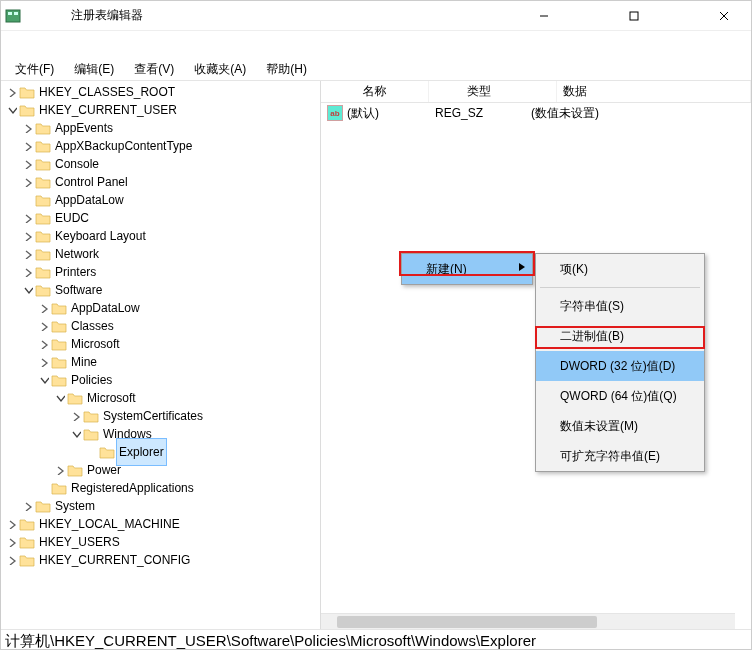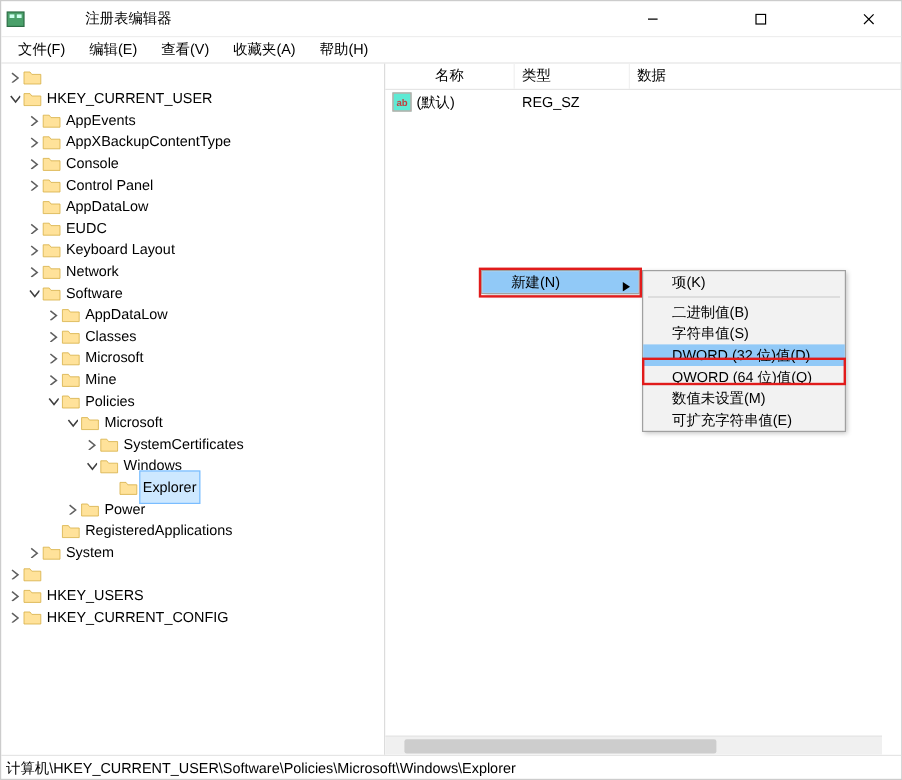--- a/index.html
+++ b/index.html
@@ -4,52 +4,52 @@
 <style>
   * { box-sizing: border-box; font-family: "Microsoft YaHei", "Segoe UI", sans-serif; }
   html, body { margin: 0; padding: 0; width: 752px; height: 650px; background: #fff; overflow: hidden; font-size: 12px; color: #000; }
   .window { width: 752px; height: 650px; display: flex; flex-direction: column; border: 1px solid #ccc; }
   .titlebar { height: 30px; display: flex; align-items: center; padding: 0 4px; border-bottom: 1px solid #eee; gap: 44px; }
   .titlebar .app-icon { width: 16px; height: 16px; margin-right: 6px; display: inline-flex; }
   .titlebar .title { flex: 0 0 auto; }
   .titlebar .spacer { flex: 1; }
   .winbtn { width: 46px; height: 30px; display: flex; align-items: center; justify-content: center; }
   .winbtn svg { width: 10px; height: 10px; }
-  .menubar { height: 22px; display: flex; align-items: center; padding: 0 4px; border-bottom: 1px solid #e5e5e5; }
+  .menubar { height: 22px; display: flex; align-items: center; padding: 0 4px; border-bottom: 1px solid #e5e5e5; margin-top: 28px; }
   .menubar .menu { padding: 2px 10px; }
   .content { flex: 1; display: flex; min-height: 0; }
   .tree-pane { width: 320px; border-right: 1px solid #dcdcdc; overflow: auto; padding-top: 2px; }
   .tree-node { position: relative; }
   .row { display: flex; align-items: center; height: 18px; line-height: 18px; white-space: nowrap; padding-left: 4px; }
   .expander { width: 14px; height: 14px; display: inline-flex; align-items: center; justify-content: center; margin-right: 0; }
   .expander svg { width: 9px; height: 9px; }
   .expander.blank { visibility: hidden; }
   .folder-icon { width: 16px; height: 14px; display: inline-flex; margin-right: 4px; }
   .folder-icon svg { width: 16px; height: 14px; }
   .children { margin-left: 16px; }
   .sel { background: #cde8ff; border: 1px solid #7abdff; padding: 4px 2px; margin-left: -3px; }
   .list-pane { flex: 1; display: flex; flex-direction: column; min-width: 0; position: relative; }
   .list-header { height: 22px; display: flex; border-bottom: 1px solid #e5e5e5; }
   .col { padding: 2px 6px; border-right: 1px solid #f1f1f1; }
   .col.name { width: 108px; text-align: center; }
-  .col.type { width: 96px; }
+  .col.type { width: 96px; margin-left: 32px; }
   .col.data { flex: 1; }
   .list-body { flex: 1; overflow: auto; position: relative; }
   .list-row { display: flex; height: 20px; align-items: center; }
   .cell { padding: 0 6px; }
   .cell.name { width: 108px; display: flex; align-items: center; gap: 4px; }
   .cell.type { width: 96px; }
   .cell.data { flex: 1; }
   .val-icon { width: 16px; height: 16px; display: inline-flex; border: 1px solid #d0a0a0; background: #5eead4; }
   .val-icon span { font-size: 8px; color: #c04040; font-weight: bold; margin: auto; }
-  .statusbar { height: 20px; border-top: 1px solid #e5e5e5; padding: 2px 4px; font-size: 12px; overflow: hidden; }
+  .statusbar { height: 20px; border-top: 1px solid #e5e5e5; padding: 2px 4px; font-size: 15px; overflow: hidden; }
   .scrollbar-h { position: absolute; bottom: 0; left: 0; right: 16px; height: 16px; background: #f0f0f0; border-top: 1px solid #e5e5e5; }
   .scrollbar-h .thumb { position: absolute; top: 2px; height: 12px; background: #cdcdcd; border-radius: 2px; }
   .context-menu { position: absolute; background: #f2f2f2; border: 1px solid #a0a0a0; box-shadow: 2px 2px 4px rgba(0,0,0,0.25); min-width: 132px; z-index: 20; }
-  .context-item { height: 18px; display: flex; align-items: center; padding: 0 24px 0 24px; position: relative; }
+  .context-item { height: 30px; display: flex; align-items: center; padding: 0 24px 0 24px; position: relative; }
   .context-item.highlight { background: #91c9f7; }
   .context-item .arrow-r { position: absolute; right: 6px; top: 6px; }
   .context-item .arrow-r svg { width: 8px; height: 8px; }
   .context-sep { height: 1px; background: #d0d0d0; margin: 3px 4px; }
   .redbox { position: absolute; border: 2px solid #e11b1b; z-index: 30; pointer-events: none; }
 </style>
 </head>
 <body>
 
 <svg width="0" height="0" style="position:absolute">
@@ -115,20 +115,21 @@
           <span class="expander">
               <svg>
                 <use href="#chev-r"></use>
               </svg>
             </span>
           <span class="folder-icon">
               <svg>
                 <use href="#folder"></use>
               </svg>
             </span>
+          <span>HKEY_CLASSES_ROOT</span>
         </div>
       </div>
 
       <div class="tree-node">
         <div class="row">
           <span class="expander">
               <svg>
                 <use href="#chev-d"></use>
               </svg>
             </span>
@@ -232,20 +233,33 @@
                 <svg>
                   <use href="#chev-r"></use>
                 </svg>
               </span>
               <span class="folder-icon">
                 <svg>
                   <use href="#folder"></use>
                 </svg>
               </span>
               <span>Network</span>
+            </div>
+          <div class="row">
+              <span class="expander">
+                <svg>
+                  <use href="#chev-r"></use>
+                </svg>
+              </span>
+              <span class="folder-icon">
+                <svg>
+                  <use href="#folder"></use>
+                </svg>
+              </span>
+              <span>Printers</span>
             </div>
 
           <div class="tree-node">
             <div class="row">
                 <span class="expander">
                   <svg>
                     <use href="#chev-d"></use>
                   </svg>
                 </span>
                 <span class="folder-icon">
@@ -428,20 +442,21 @@
           <span class="expander">
             <svg>
               <use href="#chev-r"></use>
             </svg>
           </span>
           <span class="folder-icon">
             <svg>
               <use href="#folder"></use>
             </svg>
           </span>
+          <span>HKEY_LOCAL_MACHINE</span>
         </div>
       <div class="row">
           <span class="expander">
             <svg>
               <use href="#chev-r"></use>
             </svg>
           </span>
           <span class="folder-icon">
             <svg>
               <use href="#folder"></use>
@@ -472,41 +487,42 @@
       </div>
       <div class="list-body">
         <div class="list-row">
           <div class="cell name">
               <span class="val-icon">
                 <span>ab</span>
               </span>
               <span>(默认)</span>
             </div>
           <div class="cell type">REG_SZ</div>
+          <div class="cell data">(数值未设置)</div>
         </div>
 
         <div class="context-menu" style="left:80px; top:150px;">
           <div class="context-item highlight">
             <span>新建(N)</span>
             <span class="arrow-r"><svg>
                   <use href="#arrow-r"></use>
                 </svg></span>
           </div>
         </div>
 
         <div class="context-menu" style="left:214px; top:150px; min-width:170px;">
           <div class="context-item">
               <span>项(K)</span>
             </div>
           <div class="context-sep"></div>
           <div class="context-item">
+              <span>字符串值(S)</span>
+            </div>
+          <div class="context-item">
               <span>二进制值(B)</span>
-            </div>
-          <div class="context-item">
-              <span>字符串值(S)</span>
             </div>
           <div class="context-item highlight">
               <span>DWORD (32 位)值(D)</span>
             </div>
           <div class="context-item">
               <span>QWORD (64 位)值(Q)</span>
             </div>
           <div class="context-item">
               <span>数值未设置(M)</span>
             </div>

